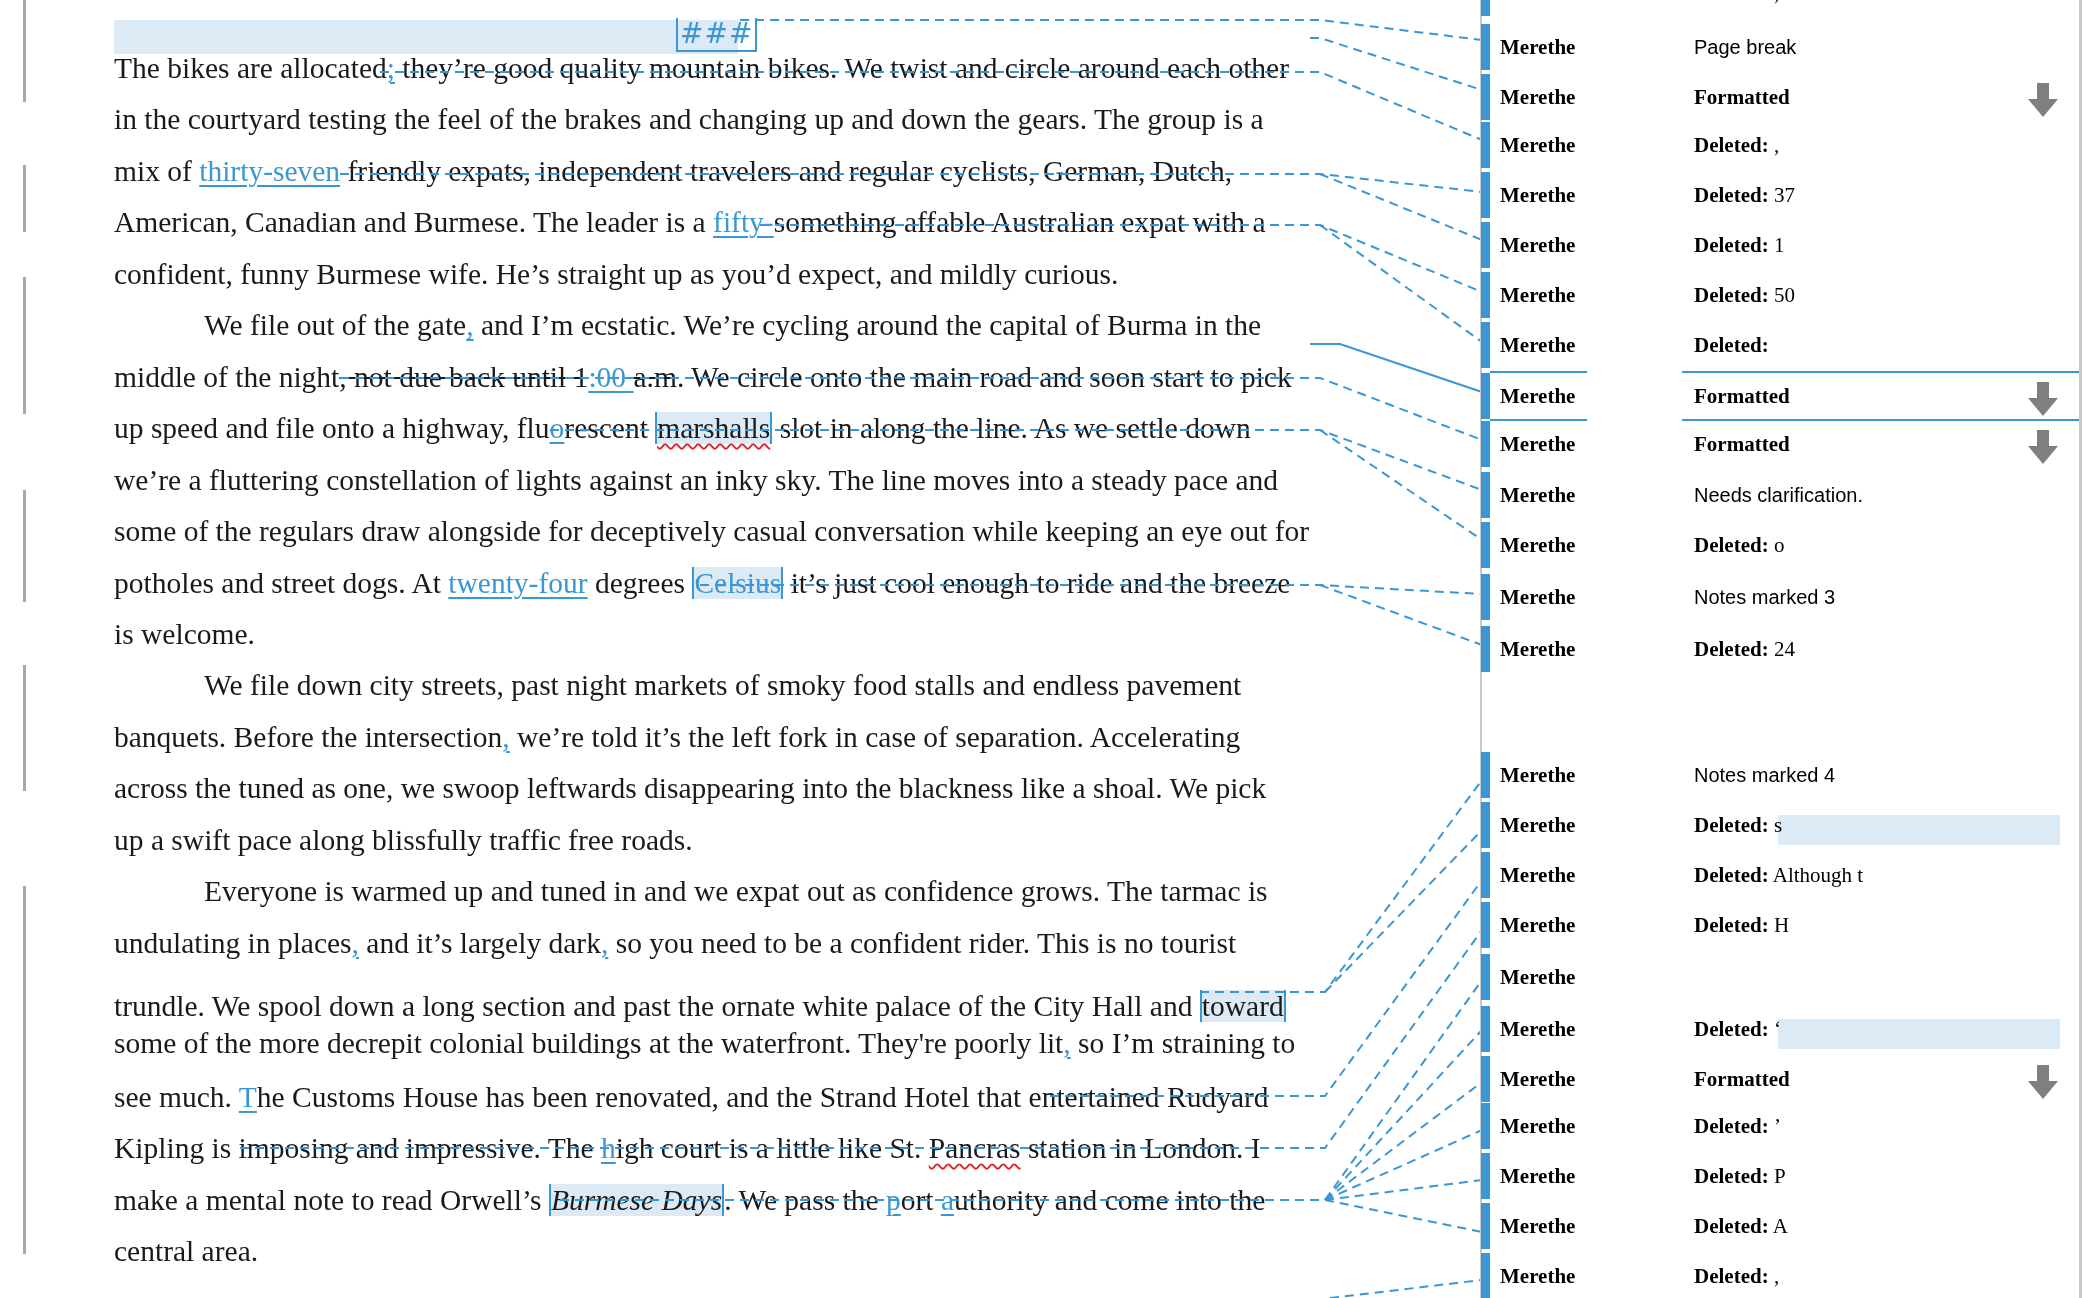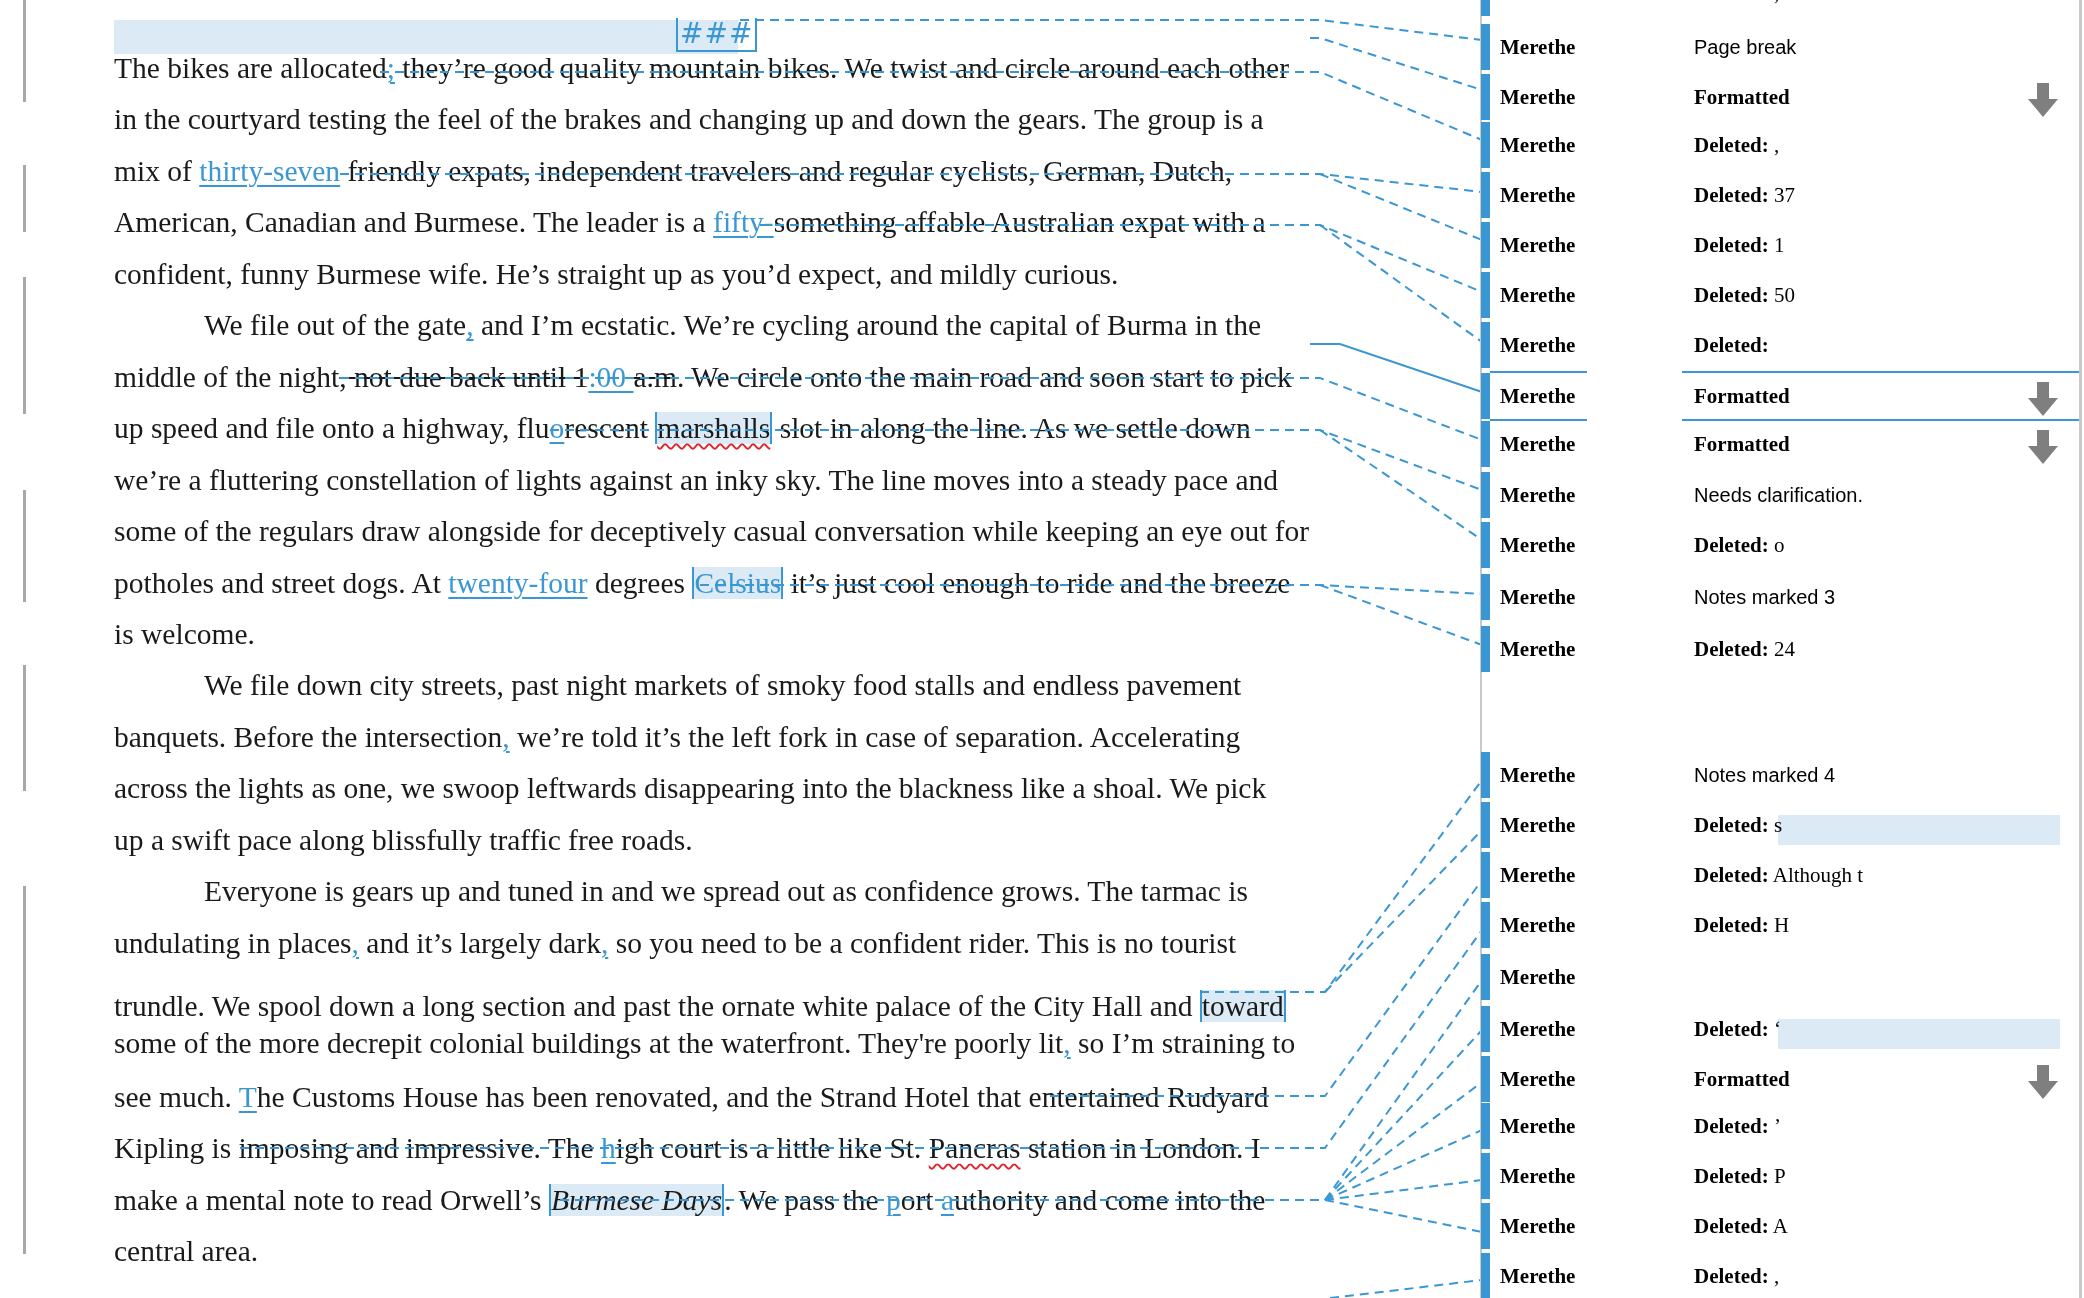--- a/index.html
+++ b/index.html
@@ -52,23 +52,23 @@
     <div class="line" style="top: 253.8px;"><span>confident, funny Burmese wife.  He’s straight up as you’d expect, and mildly curious.</span></div>
     <div class="line" style="top: 305.25px; left: 204px;"><span>We file out of the gate</span><span class="ins">,</span><span> and I’m ecstatic. We’re cycling around the capital of Burma in the</span></div>
     <div class="line" style="top: 356.7px;"><span>middle of the night</span><span class="del">, not due back until 1</span><span class="ins">:00 </span><span class="del">a.m</span><span>. We circle onto the main road and soon start to pick</span></div>
     <div class="line" style="top: 408.15px;"><span>up speed and file onto a highway, flu</span><span class="ins">o</span><span>rescent </span><span class="fmt spell">marshalls</span><span> slot in along the line.  As we settle down</span></div>
     <div class="line" style="top: 459.6px;"><span>we’re a fluttering constellation of lights against an inky sky. The line moves into a steady pace and</span></div>
     <div class="line" style="top: 511.05px;"><span>some of the regulars draw alongside for deceptively casual conversation while keeping an eye out for</span></div>
     <div class="line" style="top: 562.5px;"><span>potholes and street dogs. At </span><span class="ins">twenty-four</span><span> degrees </span><span class="fmt" style="color: rgb(59, 151, 211);">Celsius</span><span> it’s just cool enough to ride and the breeze</span></div>
     <div class="line" style="top: 613.95px;"><span>is welcome.</span></div>
     <div class="line" style="top: 665.4px; left: 204px;"><span>We file down city streets, past night markets of smoky food stalls and endless pavement</span></div>
     <div class="line" style="top: 716.85px;"><span>banquets.  Before the intersection</span><span class="ins">,</span><span> we’re told it’s the left fork in case of separation.  Accelerating</span></div>
-    <div class="line" style="top: 768.3px;"><span>across the lights as one, we swoop leftwards disappearing into the blackness like a shoal.  We pick</span></div>
+    <div class="line" style="top: 768.3px;"><span>across the tuned as one, we swoop leftwards disappearing into the blackness like a shoal.  We pick</span></div>
     <div class="line" style="top: 819.75px;"><span>up a swift pace along blissfully traffic free roads.</span></div>
-    <div class="line" style="top: 871.2px; left: 204px;"><span> Everyone is gears up and tuned in and we spread out as confidence grows. The tarmac is</span></div>
+    <div class="line" style="top: 871.2px; left: 204px;"><span> Everyone is warmed up and tuned in and we expat out as confidence grows. The tarmac is</span></div>
     <div class="line" style="top: 922.65px;"><span>undulating in places</span><span class="ins">,</span><span> and it’s largely dark</span><span class="ins">,</span><span> so you need to be a confident rider. This is no tourist</span></div>
     <div class="line" style="top: 986px;"><span>trundle. We spool down a long section and past the ornate white palace of the City Hall and </span><span class="fmt">toward</span></div>
     <div class="line" style="top: 1023px;"><span>some of the more decrepit colonial buildings at the waterfront. They're poorly lit</span><span class="ins">,</span><span> so I’m straining to</span></div>
     <div class="line" style="top: 1077px;"><span>see much. </span><span class="ins">T</span><span>he Customs House has been renovated, and the Strand Hotel that entertained Rudyard</span></div>
     <div class="line" style="top: 1128.45px;"><span>Kipling is imposing and impressive. The </span><span class="ins">h</span><span>igh court is a little like St. </span><span class="spell">Pancras</span><span> station in London. I</span></div>
     <div class="line" style="top: 1179.9px;"><span>make a mental note to read Orwell’s </span><span class="fmt ital">Burmese Days</span><span>.  We pass the </span><span class="ins">p</span><span>ort </span><span class="ins">a</span><span>uthority and come into the</span></div>
     <div class="line" style="top: 1231.35px;"><span>central area.</span></div>
   </div>
 
 <svg class="connectors" xmlns="http://www.w3.org/2000/svg">

